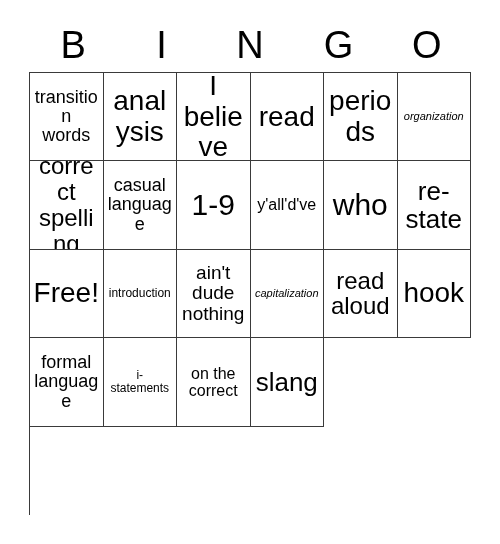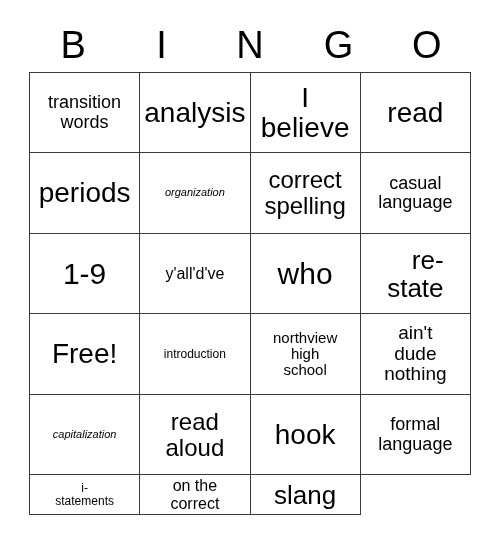--- a/index.html
+++ b/index.html
@@ -45,21 +45,21 @@
   }
 
   
   #bingo-grid {
     position: absolute;
     left: 29px;
     top: 72px;
     width: 442px;
     height: 443px;
     display: grid;
-    grid-template-columns: repeat(4, 1fr);
+    grid-template-columns: repeat(6, 1fr);
     grid-template-rows: repeat(5, 1fr);
     border-top: 1px solid #3a3a3a;
     border-left: 1px solid #3a3a3a;
     box-sizing: border-box;
     background: #ffffff;
   }
   .bingo-cell {
     border-right: 1px solid #3a3a3a;
     border-bottom: 1px solid #3a3a3a;
     box-sizing: border-box;
@@ -80,21 +80,21 @@
 
   
   .fs-xxs .cell-text { font-size: 11px; font-style: italic; }
   .fs-xs  .cell-text { font-size: 12px; }
   .fs-s   .cell-text { font-size: 15px; }
   .fs-sm  .cell-text { font-size: 16px; }
   .fs-m   .cell-text { font-size: 18px; }
   .fs-ml  .cell-text { font-size: 19px; }
   .fs-l   .cell-text { font-size: 28px; }
   .fs-xl  .cell-text { font-size: 24px; }
-  .fs-xxl .cell-text { font-size: 26px; text-align: right; }
+  .fs-xxl .cell-text { font-size: 26px; }
   .fs-h1  .cell-text { font-size: 28px; }
   .fs-h2  .cell-text { font-size: 30px; }
 </style>
 </head>
 <body>
 
 <div id="bingo-card">
 
   <div id="header-row">
     <div class="header-letter">B</div>
@@ -148,25 +148,20 @@
     <div class="bingo-cell fs-xxl">
         <span class="cell-text">re-
 state</span>
       </div>
     <div class="bingo-cell fs-h1">
         <span class="cell-text">Free!</span>
       </div>
     <div class="bingo-cell fs-xs">
         <span class="cell-text">introduction</span>
       </div>
-    <div class="bingo-cell fs-s">
-        <span class="cell-text">northview
-high
-school</span>
-      </div>
 
     <div class="bingo-cell fs-ml">
         <span class="cell-text">ain't
 dude
 nothing</span>
       </div>
     <div class="bingo-cell fs-xxs">
         <span class="cell-text">capitalization</span>
       </div>
     <div class="bingo-cell fs-xl">

